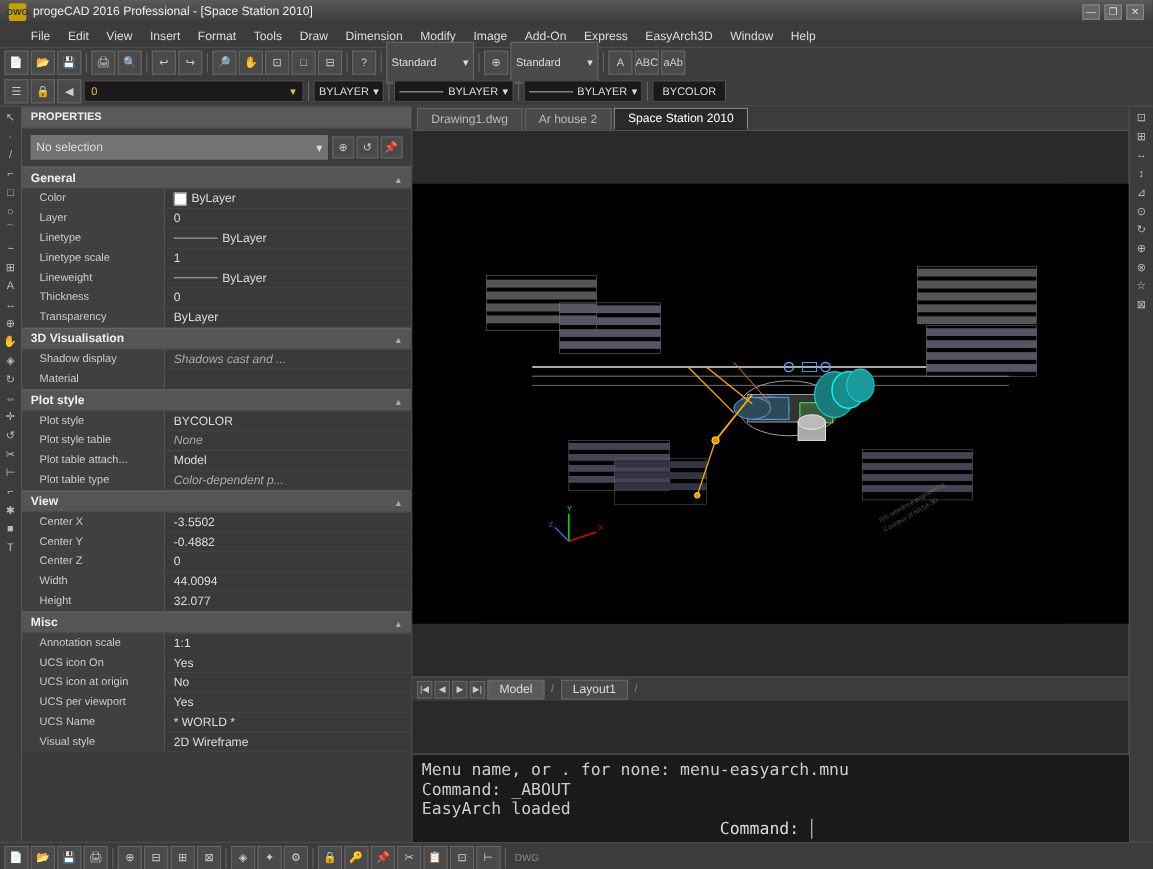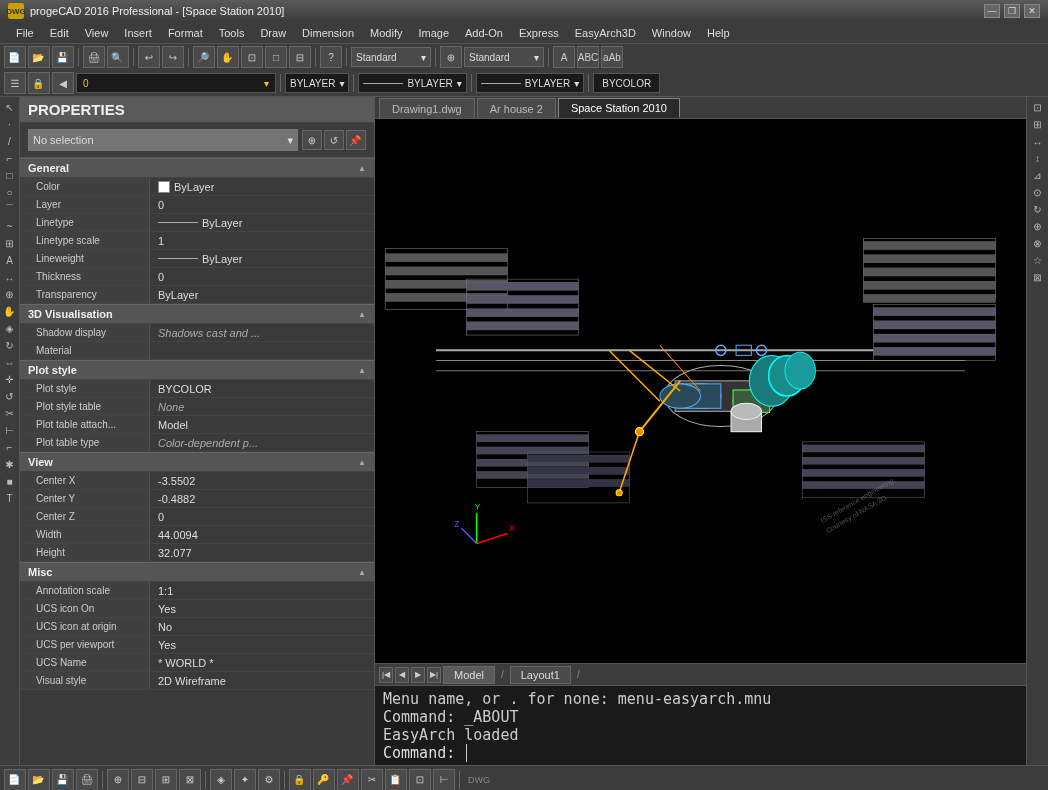--- a/index.html
+++ b/index.html
@@ -6,100 +6,100 @@
     body { width: 1048px; height: 790px; overflow: hidden; font-family: 'Segoe UI', Tahoma, Geneva, Verdana, sans-serif; font-size: 11px; background: #3c3c3c; color: #ddd; }
     
     
     #title-bar { height: 22px; background: linear-gradient(to bottom, #5a5a5a, #3a3a3a); display: flex; align-items: center; justify-content: space-between; padding: 0 8px; color: #eee; font-size: 11px; }
     #title-bar-left { display: flex; align-items: center; gap: 6px; }
     #title-bar-logo { width: 16px; height: 16px; background: #c8a000; border-radius: 2px; display: flex; align-items: center; justify-content: center; font-size: 8px; font-weight: bold; color: #333; }
     #title-bar-controls { display: flex; gap: 4px; }
     .title-btn { width: 16px; height: 14px; background: #666; border: 1px solid #888; display: flex; align-items: center; justify-content: center; font-size: 9px; cursor: pointer; color: #ddd; }
     
     
-    #menu-bar { height: 22px; background: #3c3c3c; display: flex; align-items: center; padding: 0 8px; border-bottom: 1px solid #555; }
+    #menu-bar { height: 22px; background: #3c3c3c; display: flex; align-items: center; padding: 0 20px; border-bottom: 1px solid #555; }
     .menu-item { padding: 2px 8px; cursor: pointer; color: #ddd; font-size: 11px; }
     
     
     #toolbar-area { background: #3c3c3c; border-bottom: 1px solid #555; }
     .toolbar-row { height: 26px; display: flex; align-items: center; padding: 2px 4px; gap: 2px; }
     .tb-btn { width: 22px; height: 22px; background: #4a4a4a; border: 1px solid #666; display: flex; align-items: center; justify-content: center; cursor: pointer; font-size: 10px; color: #ccc; }
     .tb-separator { width: 1px; height: 18px; background: #666; margin: 0 2px; }
     .toolbar-bylayer { display: flex; align-items: center; height: 20px; background: #1a1a1a; border: 1px solid #555; color: #ddd; font-size: 10px; padding: 0 4px; gap: 4px; }
     .bylayer-line { width: 40px; height: 1px; background: #aaa; }
     .bycolor-box { height: 20px; background: #1a1a1a; border: 1px solid #555; color: #ddd; font-size: 10px; padding: 0 8px; display: flex; align-items: center; }
     
     
     #main-layout { display: flex; height: calc(790px - 22px - 22px - 54px - 24px); }
     
     
     #left-tools { width: 20px; background: #3c3c3c; border-right: 1px solid #555; display: flex; flex-direction: column; align-items: center; padding: 2px 0; gap: 1px; }
     .lt-btn { width: 16px; height: 16px; display: flex; align-items: center; justify-content: center; cursor: pointer; color: #bbb; font-size: 10px; }
     
     
     #properties-panel { width: 355px; background: #3c3c3c; border-right: 1px solid #555; display: flex; flex-direction: column; overflow: hidden; }
-    #properties-header { background: #5a5a5a; padding: 4px 8px; font-weight: bold; font-size: 15px; color: #eee; border-bottom: 1px solid #444; }
+    #properties-header { background: #5a5a5a; padding: 4px 8px; font-weight: bold; font-size: 10px; color: #eee; border-bottom: 1px solid #444; }
     
     
     #selection-area { padding: 6px 8px; display: flex; align-items: center; gap: 4px; border-bottom: 1px solid #555; }
     #selection-dropdown { flex: 1; height: 22px; background: #737373; border: 1px solid #777; color: #ddd; font-size: 11px; padding: 0 4px; display: flex; align-items: center; justify-content: space-between; cursor: pointer; }
     .sel-icons { display: flex; gap: 2px; }
     .sel-icon { width: 20px; height: 20px; background: #4a4a4a; border: 1px solid #666; display: flex; align-items: center; justify-content: center; font-size: 10px; color: #ccc; cursor: pointer; }
     
     
     #props-content { flex: 1; overflow-y: auto; background: #3a3a3a; }
-    .prop-section-header { background: #555; padding: 3px 8px; font-weight: bold; font-size: 11px; color: #eee; border-top: 1px solid #666; border-bottom: 1px solid #444; display: flex; align-items: center; justify-content: space-between; }
+    .prop-section-header { background: #555; padding: 3px 8px; font-weight: bold; font-size: 11px; color: #eee; border-top: 1px solid #666; border-bottom: 1px solid #444; display: flex; align-items: flex-end; justify-content: space-between; }
     .prop-section-toggle { color: #aaa; font-size: 8px; }
     .prop-row { display: flex; border-bottom: 1px solid #444; min-height: 18px; }
     .prop-name { width: 130px; min-width: 130px; padding: 2px 8px 2px 16px; color: #ccc; font-size: 10px; display: flex; align-items: center; border-right: 1px solid #555; background: #404040; }
     .prop-value { flex: 1; padding: 2px 8px; color: #ddd; font-size: 11px; display: flex; align-items: center; gap: 4px; }
     .color-box { width: 12px; height: 12px; background: white; border: 1px solid #888; display: inline-block; }
     .line-sample { width: 40px; height: 1px; background: #aaa; display: inline-block; }
     
     
-    #drawing-area { flex: 1; display: flex; flex-direction: column; background: #2a2a2a; }
+    #drawing-area { flex: 1; display: flex; flex-direction: column; background: #2a2a2a; gap: 48px; }
     
     
     #tab-bar { height: 22px; background: #3c3c3c; display: flex; align-items: flex-end; padding: 0 4px; border-bottom: 1px solid #555; }
     .tab { height: 20px; padding: 0 12px; display: flex; align-items: center; font-size: 11px; cursor: pointer; background: #4a4a4a; border: 1px solid #666; border-bottom: none; color: #bbb; margin-right: 2px; }
     .tab.active { background: #2a2a2a; color: #fff; border-color: #888; border-bottom: 1px solid #2a2a2a; }
     
     
     #canvas-area { flex: 1; background: #000; position: relative; overflow: hidden; }
     
     
     #model-tabs { height: 22px; background: #3c3c3c; display: flex; align-items: center; padding: 0 4px; border-top: 1px solid #555; gap: 2px; }
     .nav-btn { width: 14px; height: 16px; background: #4a4a4a; border: 1px solid #666; display: flex; align-items: center; justify-content: center; font-size: 8px; cursor: pointer; color: #ccc; }
     .model-tab { height: 18px; padding: 0 10px; background: #4a4a4a; border: 1px solid #666; font-size: 11px; display: flex; align-items: center; cursor: pointer; color: #ddd; }
     .model-tab.active { background: #5a5a5a; }
     .model-tab-sep { color: #888; padding: 0 4px; font-size: 10px; }
     
     
     #command-area { height: 80px; background: #1a1a1a; border-top: 1px solid #555; padding: 4px 8px; font-size: 15px; color: #ccc; font-family: monospace; overflow-y: auto; }
-    .cmd-prompt { color: #ddd; }
+    .cmd-prompt { color: #ddd; text-align: center; }
     
     
     #right-tools { width: 22px; background: #3c3c3c; border-left: 1px solid #555; display: flex; flex-direction: column; align-items: center; padding: 2px 0; gap: 1px; }
     
     
     #bottom-toolbar { height: 28px; background: #3c3c3c; border-top: 1px solid #555; display: flex; align-items: center; padding: 2px 4px; gap: 2px; overflow: hidden; }
     
     
     #props-content::-webkit-scrollbar { width: 8px; }
     #props-content::-webkit-scrollbar-track { background: #2a2a2a; }
     #props-content::-webkit-scrollbar-thumb { background: #666; }
     
     
     #ss-svg { width: 100%; height: 100%; }
     
     .prop-value-italic { color: #aaa; font-style: italic; }
     
     
     .tb-layer-dd { height: 20px; min-width: 200px; background: #1a1a1a; border: 1px solid #555; color: #f0c040; font-size: 10px; padding: 0 6px; display: flex; align-items: center; justify-content: space-between; }
-    .tb-std-dd { height: 20px; min-width: 80px; background: #4a4a4a; border: 1px solid #666; color: #ddd; font-size: 10px; padding: 0 4px; display: flex; align-items: center; justify-content: space-between; }
+    .tb-std-dd { height: 20px; min-width: 80px; background: #4a4a4a; border: 1px solid #666; color: #ddd; font-size: 10px; padding: 18px 4px; display: flex; align-items: center; justify-content: space-between; }
   </style>
 </head>
 <body>
 
 <div id="title-bar">
   <div id="title-bar-left">
     <div id="title-bar-logo">DWG</div>
     <span>progeCAD 2016 Professional - [Space Station 2010]</span>
   </div>
   <div id="title-bar-controls">

